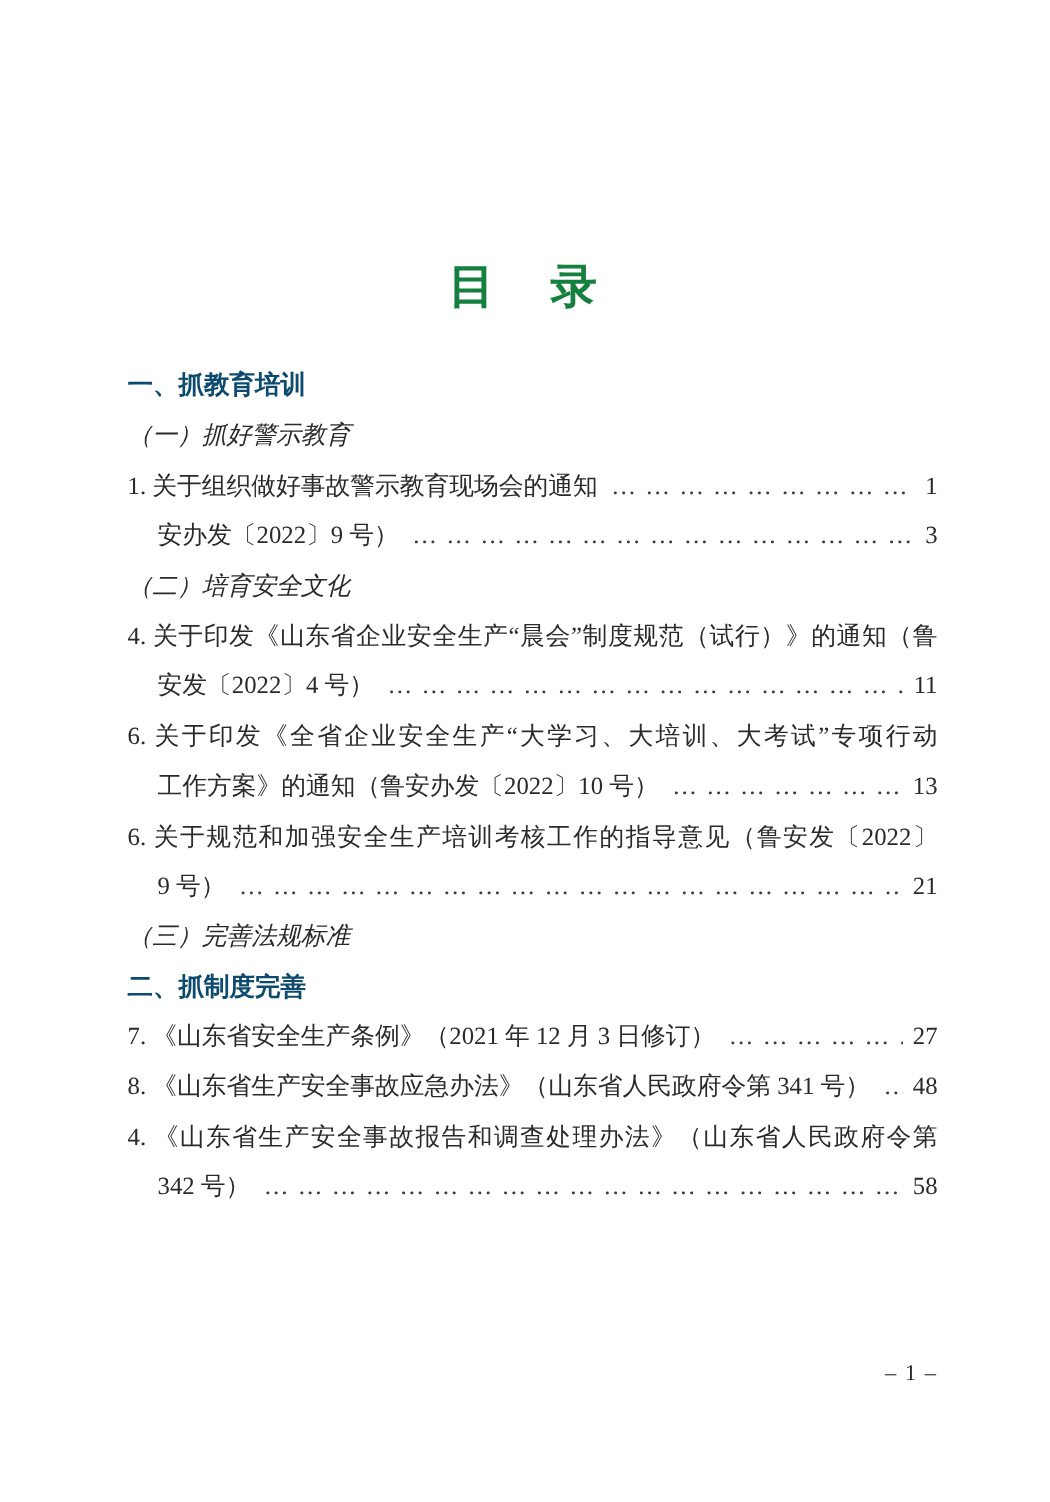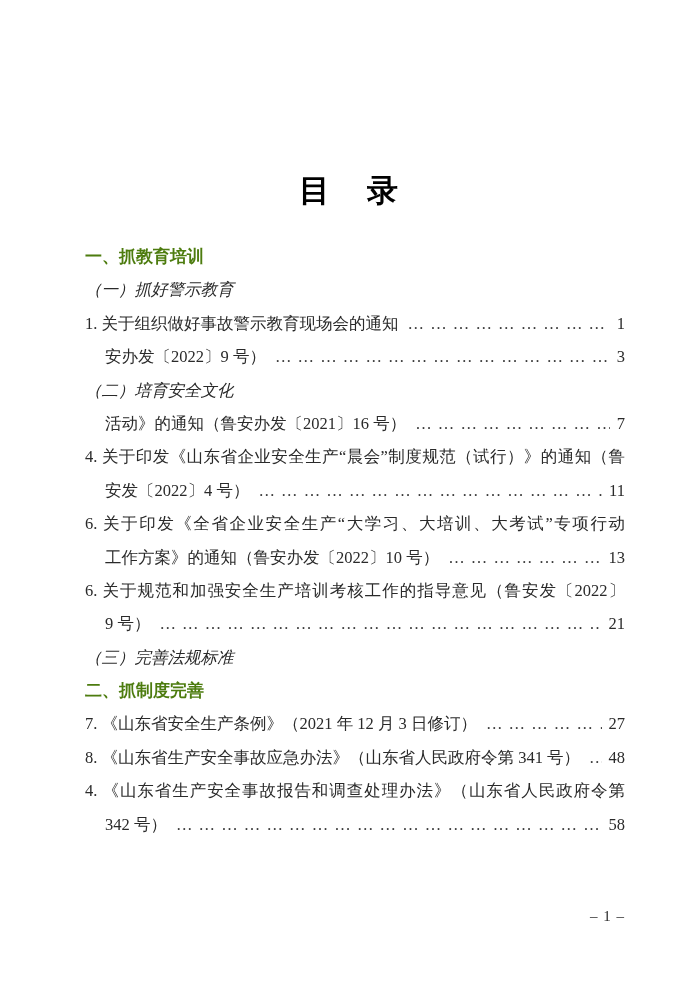--- a/index.html
+++ b/index.html
@@ -18,21 +18,21 @@
   }
   .title {
     position: absolute;
     top: 170px;
     left: 0;
     width: 100%;
     text-align: center;
     font-size: 31px;
     font-weight: 700;
     letter-spacing: 3px;
-    color: #000000;
+    color: #15803d;
   }
   .toc {
     position: absolute;
     top: 240px;
     left: 85px;
     width: 540px;
   }
   .row {
     display: flex;
     align-items: baseline;
@@ -42,21 +42,21 @@
     color: #2a2a2a;
   }
   .row .text {
     white-space: nowrap;
     flex: 0 0 auto;
   }
   .row.section {
     font-family: "Liberation Sans", "DejaVu Sans", sans-serif;
     font-weight: 700;
     font-size: 17px;
-    color: #4d7c0f;
+    color: #0c4a6e;
   }
   .row.sub {
     font-style: italic;
     font-size: 16.5px;
     text-align: center;
   }
   .row.cont {
     padding-left: 20px;
   }
   .row.fill .text {
@@ -109,25 +109,20 @@
         <span class="pg">1</span>
       </div>
       <div class="row cont">
         <span class="text">安办发〔2022〕9 号）</span>
         <span class="leader"></span>
         <span class="pg">3</span>
       </div>
       <div class="row sub">
         <span class="text">（二）培育安全文化</span>
       </div>
-      <div class="row cont">
-        <span class="text">活动》的通知（鲁安办发〔2021〕16 号）</span>
-        <span class="leader"></span>
-        <span class="pg">7</span>
-      </div>
       <div class="row first fill">
         <span class="text">4. 关于印发《山东省企业安全生产“晨会”制度规范（试行）》的通知（鲁</span>
       </div>
       <div class="row cont">
         <span class="text">安发〔2022〕4 号）</span>
         <span class="leader"></span>
         <span class="pg">11</span>
       </div>
       <div class="row first fill">
         <span class="text">6. 关于印发《全省企业安全生产“大学习、大培训、大考试”专项行动</span>

